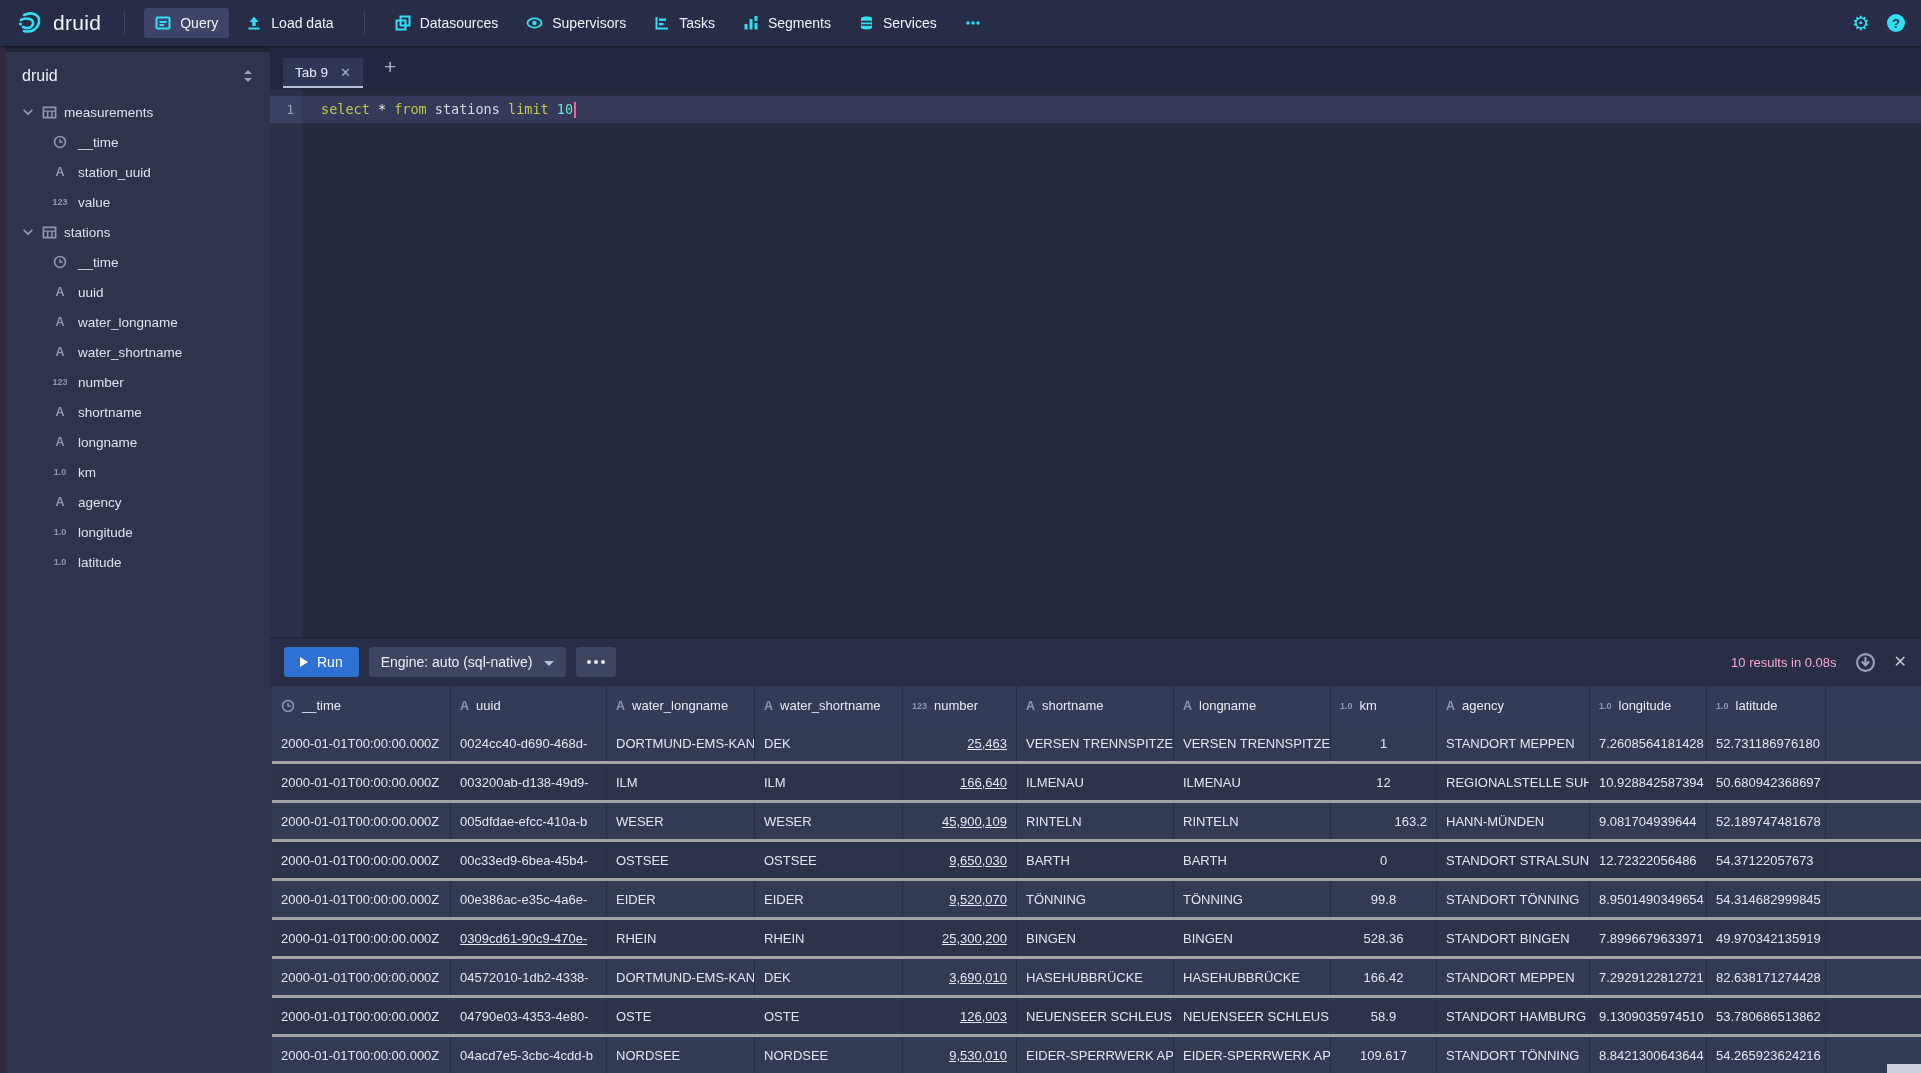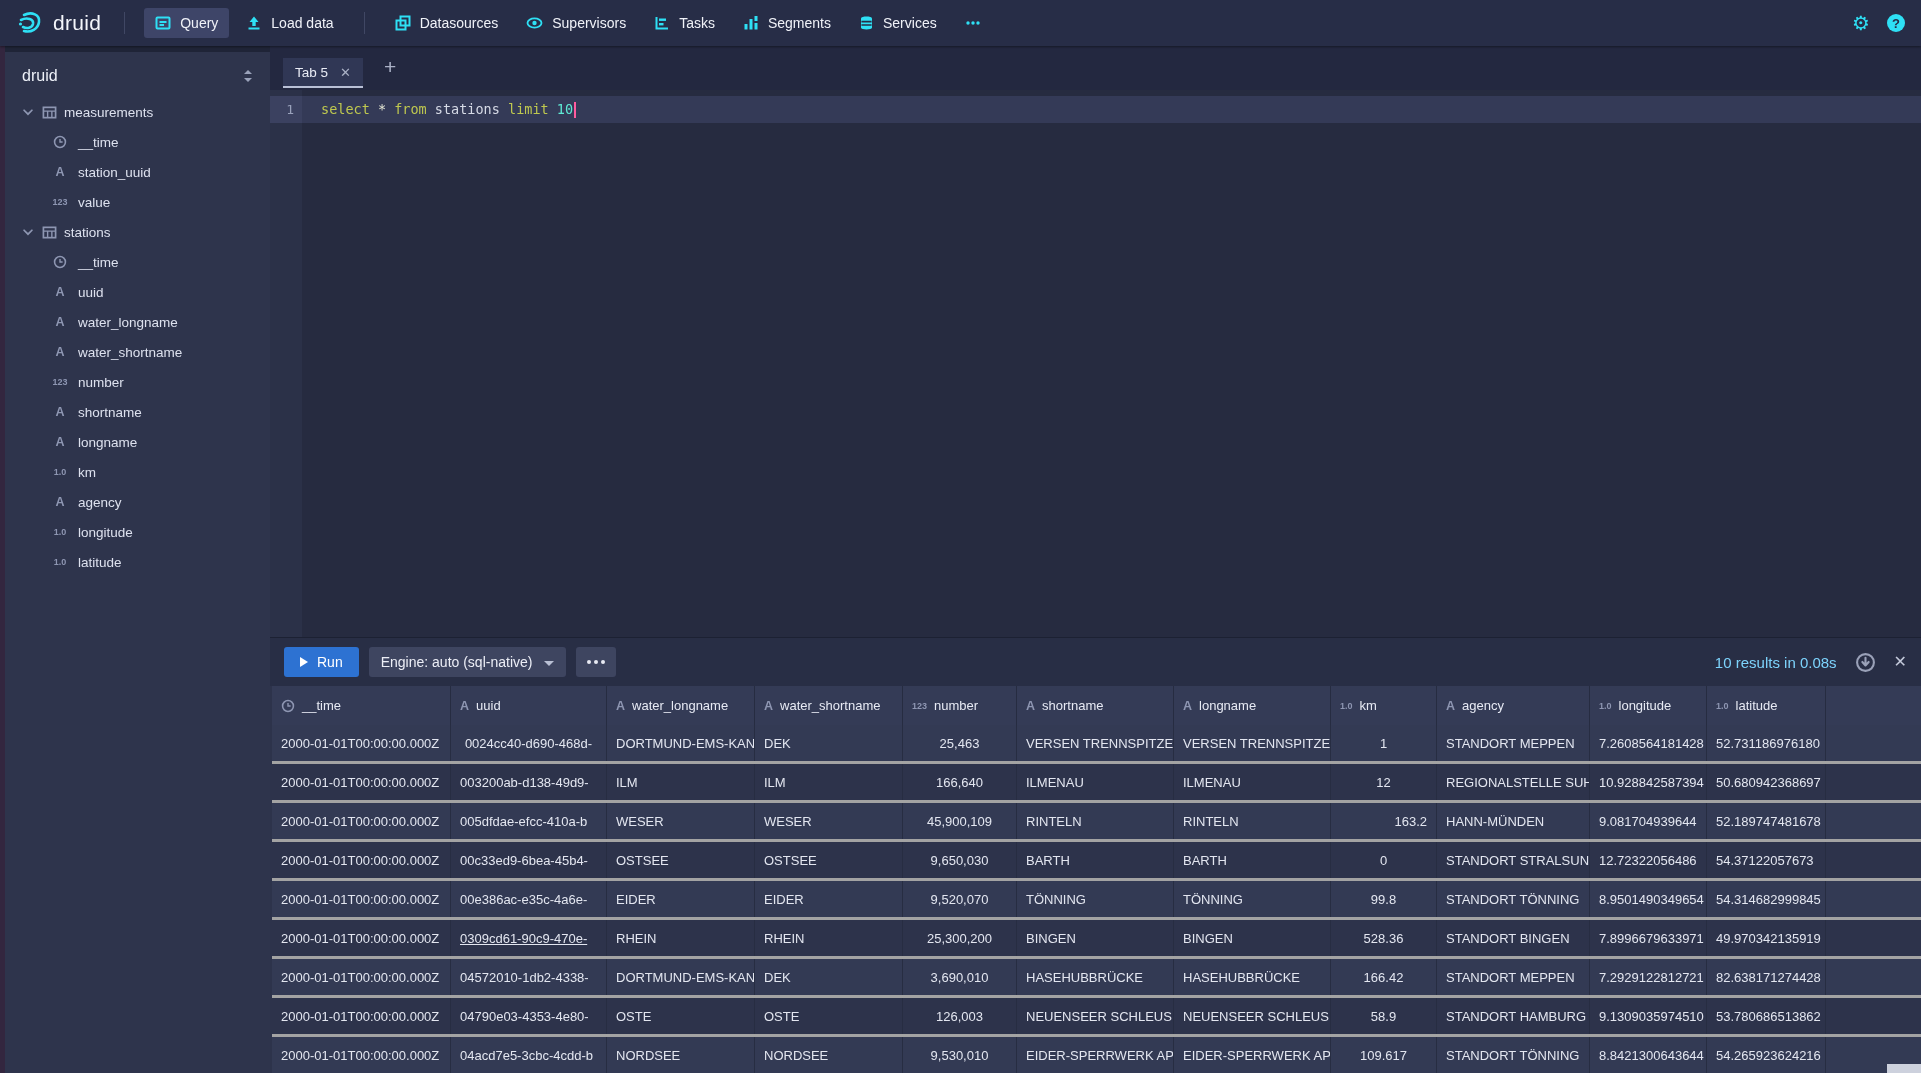--- a/index.html
+++ b/index.html
@@ -68,37 +68,37 @@
   .run-btn{background:#2d72d2;color:#fff;font-size:14px;padding:0 16px;height:30px;border-radius:3px;
            display:flex;gap:9px;align-items:center;cursor:pointer;}
   .play{width:0;height:0;border-left:8px solid #fff;border-top:5px solid transparent;border-bottom:5px solid transparent;}
   .engine-btn{background:#3e4560;color:#eceef6;font-size:14px;padding:0 12px;height:30px;border-radius:3px;
               display:flex;gap:12px;align-items:center;cursor:pointer;}
   .caret-down{width:0;height:0;border-top:5px solid #b9c0d4;border-left:5px solid transparent;border-right:5px solid transparent;margin-top:2px;}
   .more-btn{background:#3e4560;color:#e8eaf2;height:30px;padding:0 11px;border-radius:3px;display:flex;
             align-items:center;gap:3px;cursor:pointer;}
   .more-btn i{width:4px;height:4px;border-radius:50%;background:#e8eaf2;}
   .runbar-right{margin-left:auto;display:flex;align-items:center;gap:18px;}
-  .status{color:#7dd3fc;font-size:15px;}
+  .status{color:#f9a8d4;font-size:13px;}
   .dl-icon{color:#9aa1b8;cursor:pointer;}
   .rb-close{color:#c3c9da;font-size:16px;line-height:1;cursor:pointer;}
 
   
   .results{position:absolute;left:0;right:0;top:640px;bottom:0;background:#2d334b;overflow:hidden;}
   .hdr{position:absolute;top:0;left:2px;right:0;height:39px;display:flex;background:#343b56;}
   .hcell{box-sizing:border-box;border-right:1px solid #262c41;display:flex;align-items:center;gap:7px;
          padding:0 9px;color:#e7eaf4;font-size:13px;cursor:pointer;white-space:nowrap;overflow:hidden;flex-shrink:0;}
   .hcell .ticon{width:auto;}
   .rows{position:absolute;top:39px;left:2px;right:0;bottom:0;}
   .trow{display:flex;height:39px;box-sizing:border-box;border-bottom:3px solid #a3a3a3;}
   .trow.odd{background:#333a54;}
   .trow.even{background:#2d334b;}
   .cell{box-sizing:border-box;border-right:1px solid #272d42;padding:0 9px;line-height:38px;font-size:13px;
         color:#e3e6f0;white-space:nowrap;overflow:hidden;flex-shrink:0;cursor:pointer;}
-  .cell.right{text-align:center;}
+  .cell.right{text-align:right;text-decoration:underline;}
   .cell.center{text-align:center;}
   .fill{flex:1 1 auto;border-right:none;}
   .corner{position:absolute;right:0;bottom:0;width:34px;height:9px;background:#cdd1dd;}
 </style>
 </head>
 <body>
 
 <div class="navbar">
   <div class="brand">
     <svg width="28" height="28" viewBox="0 0 28 28">
@@ -299,21 +299,21 @@
         </span>
         <span>latitude</span>
       </div>
     </div>
 </div>
 
 <div class="main">
 
   <div class="tabbar">
     <div class="tab">
-      <span>Tab 5</span>
+      <span>Tab 9</span>
       <span class="tab-close">✕</span>
     </div>
     <span class="tab-plus">+</span>
   </div>
 
   <div class="editor">
     <div class="gutter"></div>
     <div class="codeline">
       <span class="gcell">
         <span class="line-num">1</span>
@@ -417,21 +417,21 @@
           <span class="ticon">
             <span class="tx sm">1.0</span>
           </span>
           <span>latitude</span>
         </div>
         <div class="hcell fill"></div>
       </div>
     <div class="rows" id="res-rows">
         <div class="trow odd">
           <div class="cell" style="width: 179px;">2000-01-01T00:00:00.000Z</div>
-          <div class="cell" style="width: 156px; text-align: center;">0024cc40-d690-468d-</div>
+          <div class="cell" style="width: 156px;">0024cc40-d690-468d-</div>
           <div class="cell" style="width: 148px;">DORTMUND-EMS-KANAL</div>
           <div class="cell" style="width: 148px;">DEK</div>
           <div class="cell right" style="width: 114px;">25,463</div>
           <div class="cell" style="width: 157px;">VERSEN TRENNSPITZE</div>
           <div class="cell" style="width: 157px;">VERSEN TRENNSPITZE</div>
           <div class="cell center" style="width: 106px;">1</div>
           <div class="cell" style="width: 153px;">STANDORT MEPPEN</div>
           <div class="cell" style="width: 117px;">7.2608564181428</div>
           <div class="cell" style="width: 119px;">52.731186976180</div>
           <div class="cell fill"></div>

